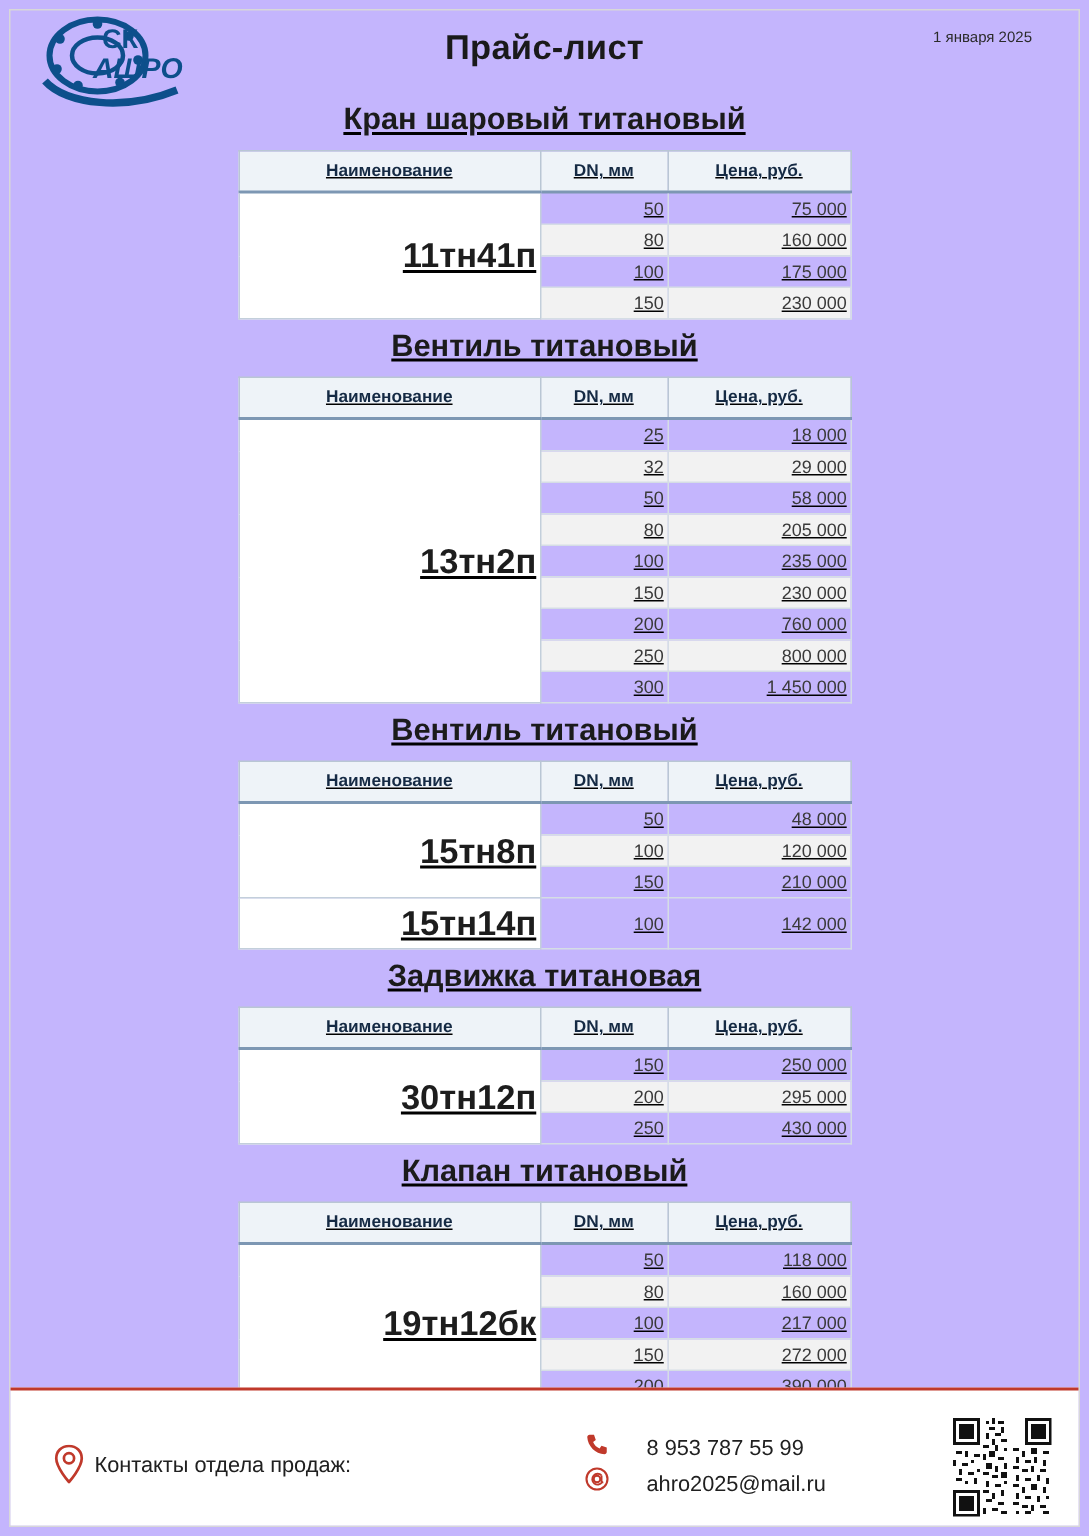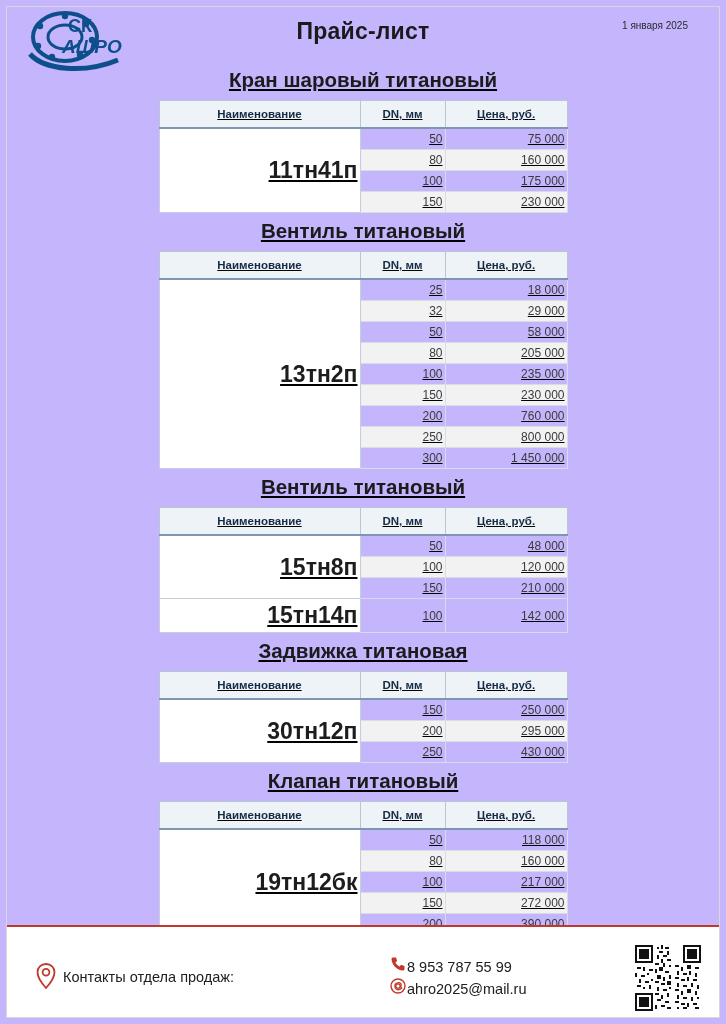--- a/index.html
+++ b/index.html
@@ -123,21 +123,21 @@
     padding: 0 18px 0 22px;
   }
   .f-col-left {
     flex: 0 0 360px;
     display: flex;
     align-items: center;
   }
   .pin-icon { flex: 0 0 34px; text-align: center; }
   .addr-lines { font-size: 14.5px; color: #202020; line-height: 1.5; }
   .f-col-mid { flex: 1; font-size: 14.5px; color: #202020; line-height: 1.55; }
-  .f-row { display: flex; align-items: center; gap: 0; }
+  .f-row { display: flex; align-items: center; gap: 24px; }
   .f-ico { width: 18px; text-align: center; color: #c0392b; }
   .qr {
     flex: 0 0 66px;
     height: 66px;
     margin-left: 6px;
   }
 </style>
 </head>
 <body>
 

